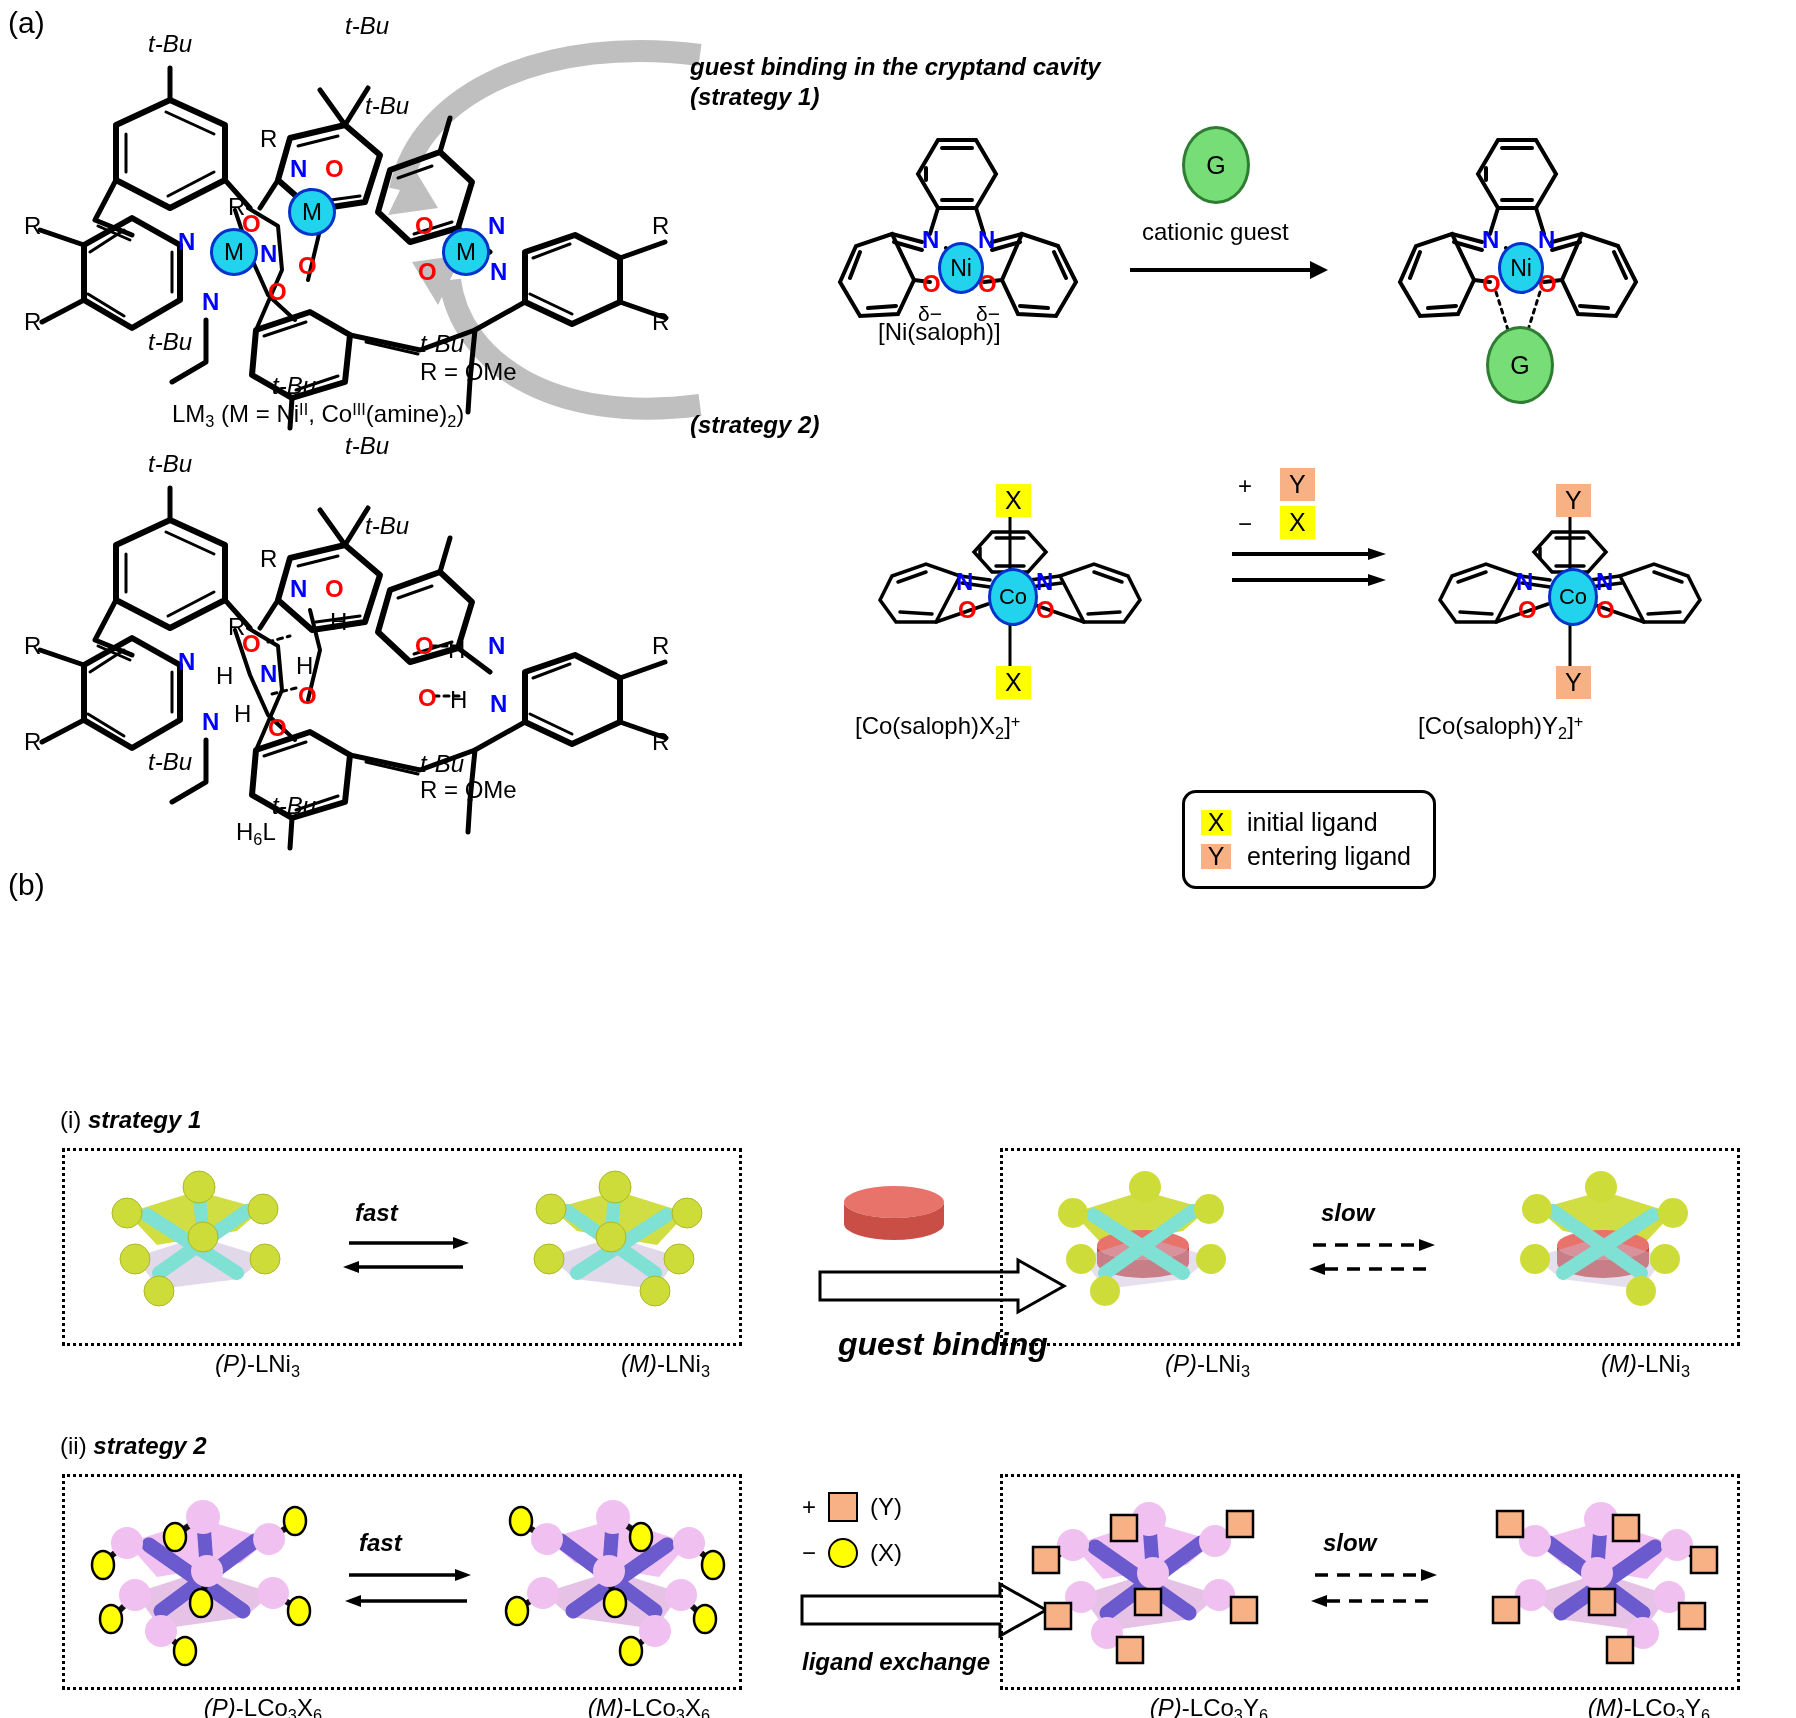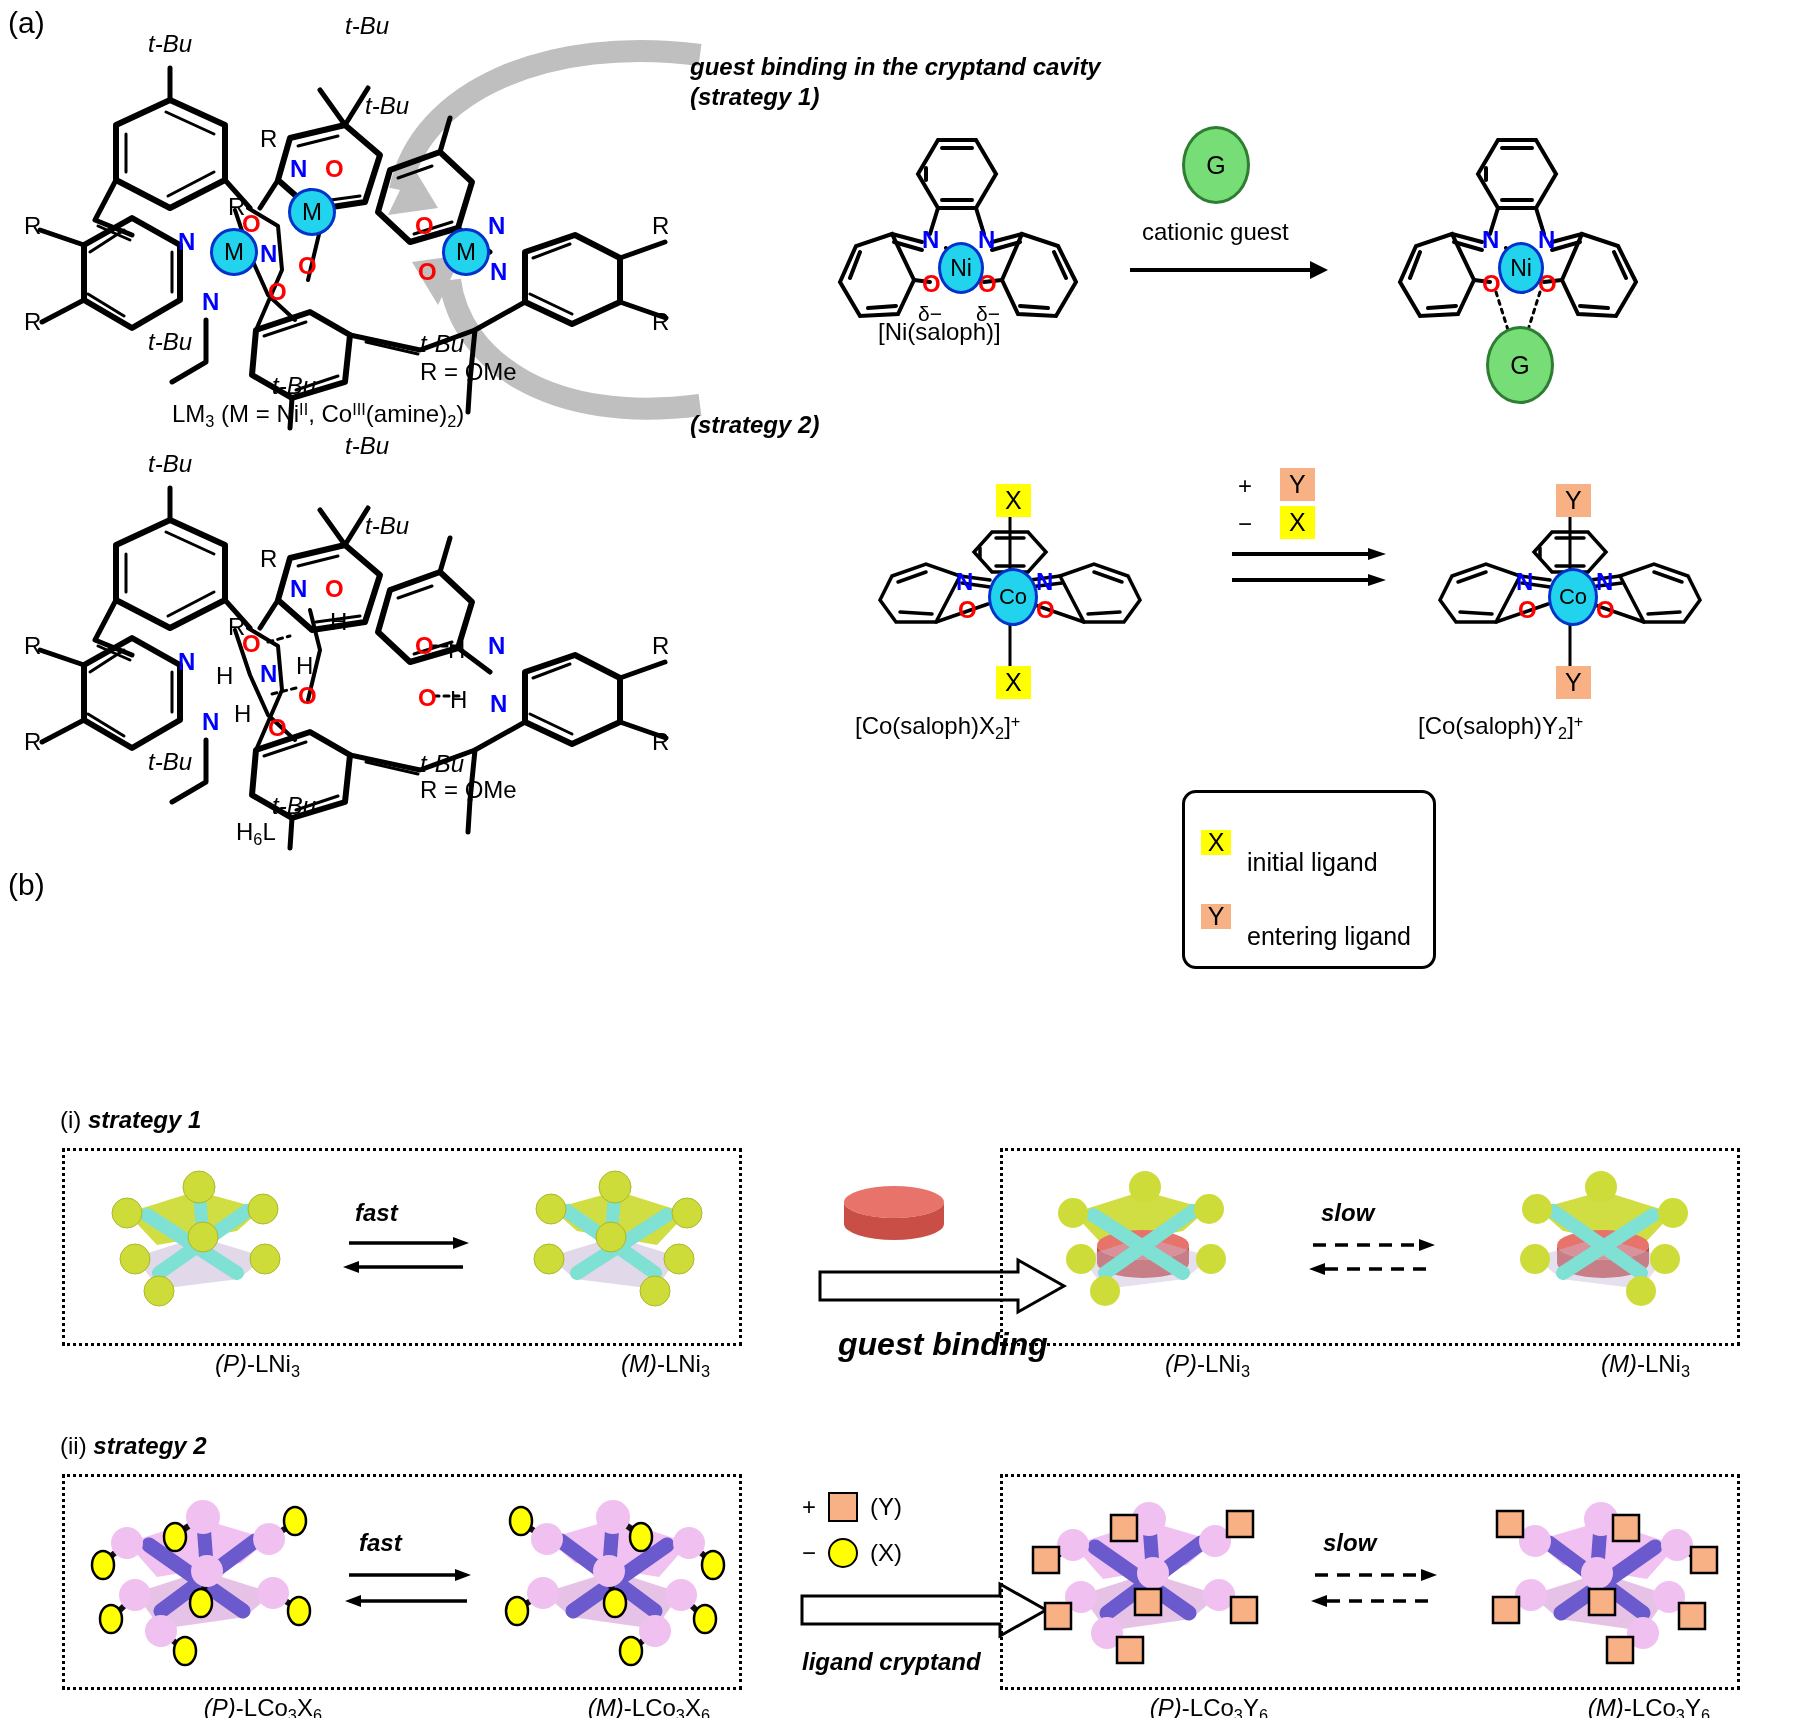--- a/index.html
+++ b/index.html
@@ -15,21 +15,21 @@
   .sub{font-size:0.68em;vertical-align:-0.28em;}
   .sup{font-size:0.68em;vertical-align:0.45em;}
   .ital{font-style:italic;}
   .bolditalic{font-weight:bold;font-style:italic;}
   .legendbox{
     border:3px solid #000;border-radius:14px;background:#fff;
     padding:10px 22px 10px 16px;
   }
   .legend-row{display:flex;align-items:center;gap:16px;margin:5px 0;}
   .legend-key{font-size:25px;line-height:1;width:30px;text-align:center;}
-  .legend-txt{font-size:25px;margin-top:40px;}
+  .legend-txt{font-size:25px;}
   .dotbox{border:3px dotted #000;box-sizing:border-box;}
   svg{display:block;overflow:visible;}
   .struct-label{font-size:24px;text-align:right;}
 </style>
 </head>
 <body>
 
 <div class="abs panel-letter" style="left:8px;top:6px;">(a)</div>
 
 <svg class="abs" style="left:300px;top:30px;" width="420" height="400">
@@ -568,21 +568,21 @@
   <span>(Y)</span>
 </div>
 <div class="abs" style="left:802px;top:1538px;display:flex;align-items:center;gap:12px;font-size:24px;">
   <span>−</span>
   <span style="display:inline-block;width:26px;height:26px;border-radius:50%;background:#ffff00;border:2px solid #000;"></span>
   <span>(X)</span>
 </div>
 <svg class="abs" style="left:800px;top:1582px;" width="248" height="56">
   <path d="M2 14 L200 14 L200 2 L246 28 L200 54 L200 42 L2 42 Z" fill="#fff" stroke="#000" stroke-width="3"></path>
 </svg>
-<div class="abs bolditalic" style="left:802px;top:1648px;font-size:24px;">ligand cryptand</div>
+<div class="abs bolditalic" style="left:802px;top:1648px;font-size:24px;">ligand exchange</div>
 
 <div class="abs dotbox" style="left:1000px;top:1474px;width:740px;height:216px;">
   <svg class="abs" style="left:24px;top:8px;" width="260" height="180" viewBox="0 0 260 180">
     <g>
       <path d="M46 60 L120 36 L188 56 L160 80 L76 94 Z" fill="#f0c0f0" opacity="0.96"></path>
       <path d="M54 110 L122 88 L192 110 L164 134 L80 146 Z" fill="#dca8dc" opacity="0.7"></path>
       <path d="M68 62 L162 128" stroke="#6a5acd" stroke-width="15" stroke-linecap="round" fill="none"></path>
       <path d="M174 58 L80 128" stroke="#6a5acd" stroke-width="15" stroke-linecap="round" fill="none"></path>
       <path d="M122 34 L126 88" stroke="#6a5acd" stroke-width="14" stroke-linecap="round" fill="none"></path>
       <g stroke="#111" stroke-width="6" stroke-linecap="round">

